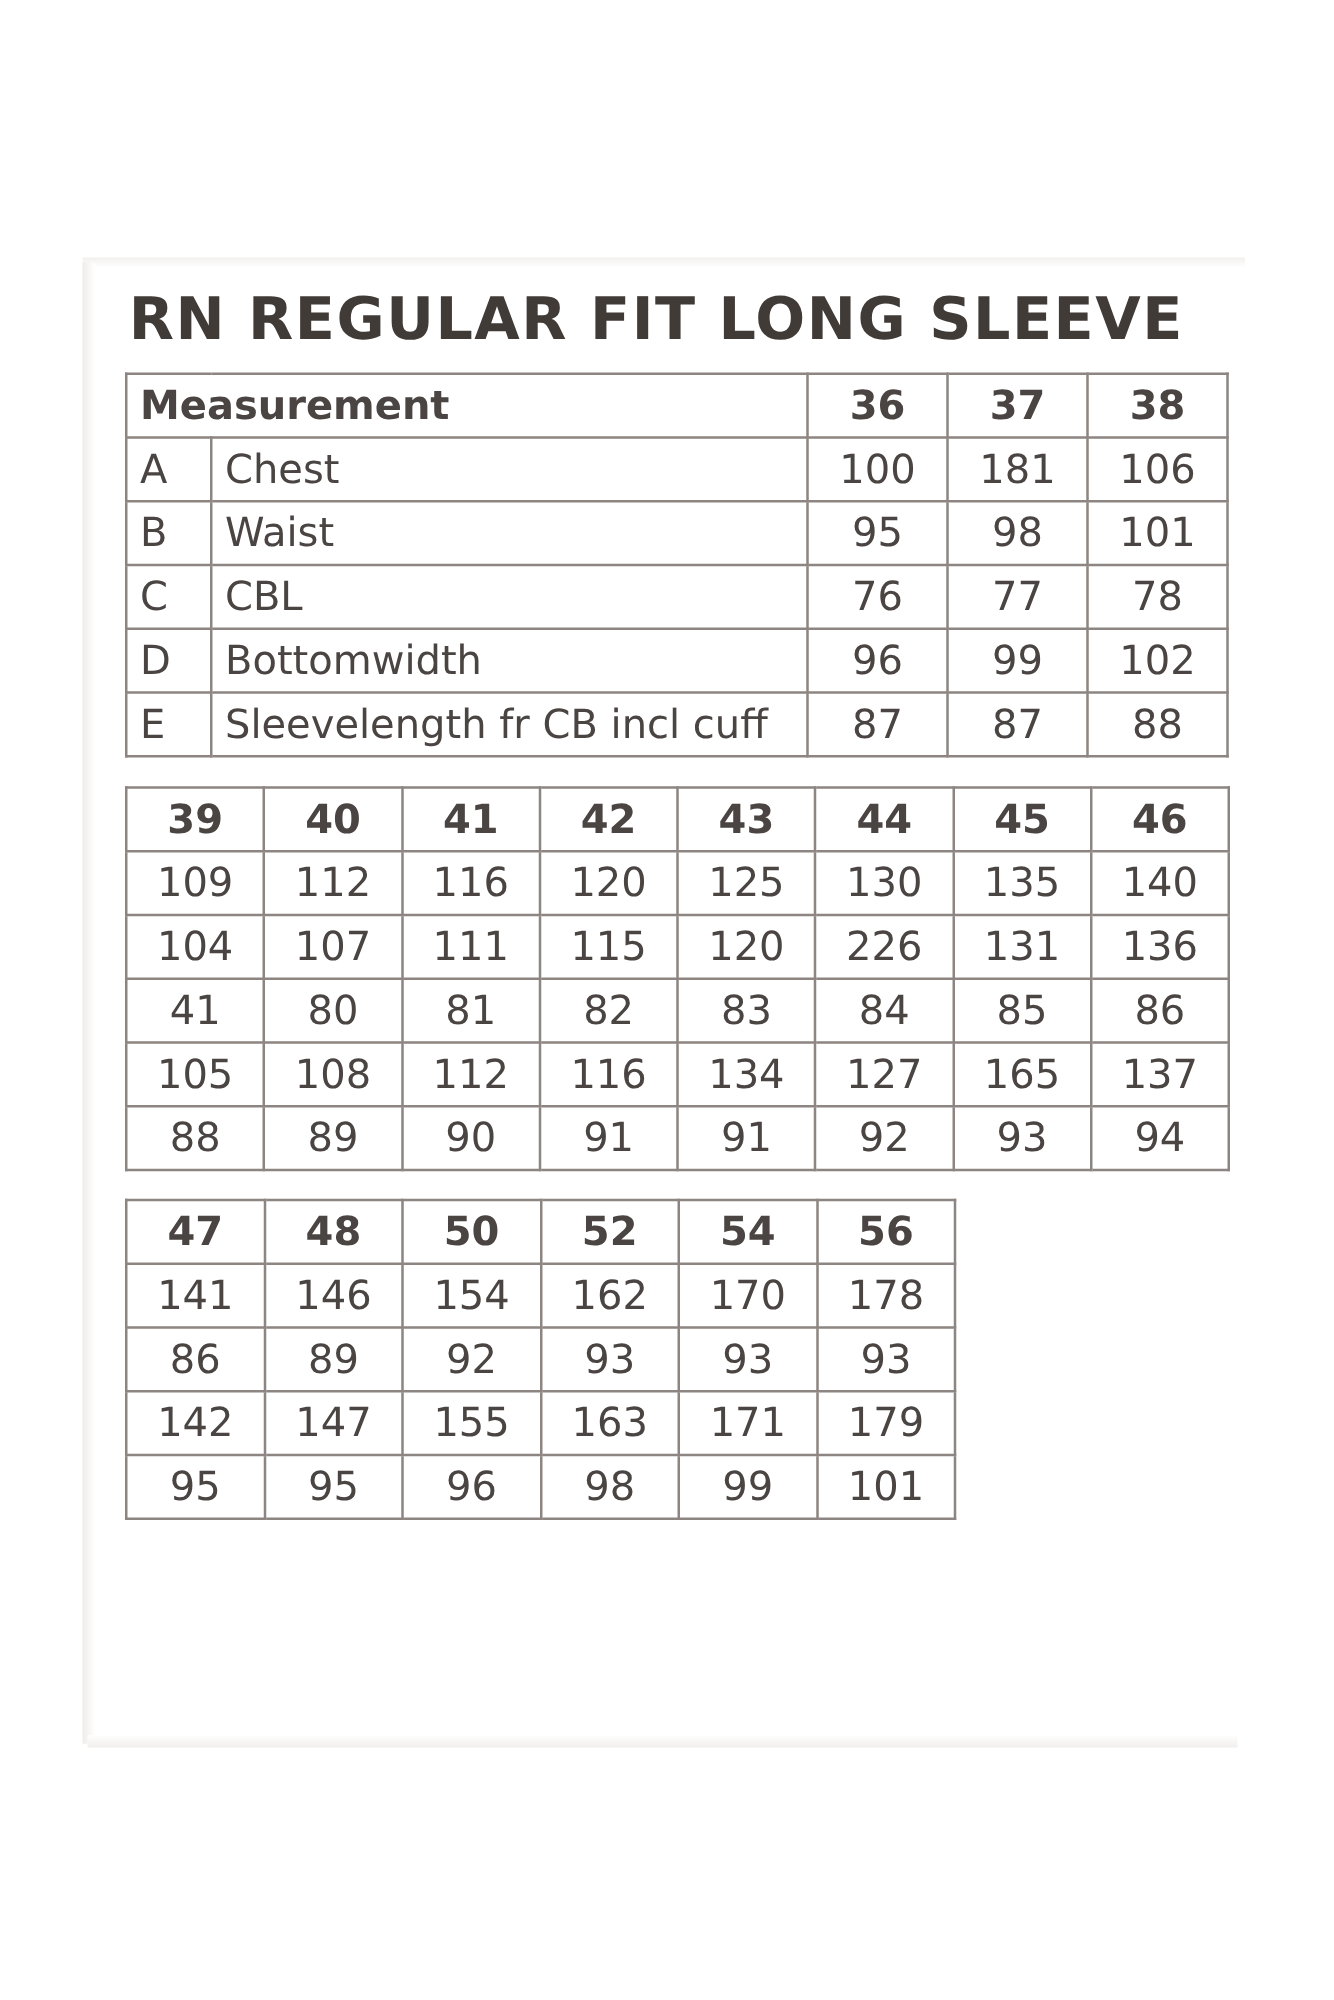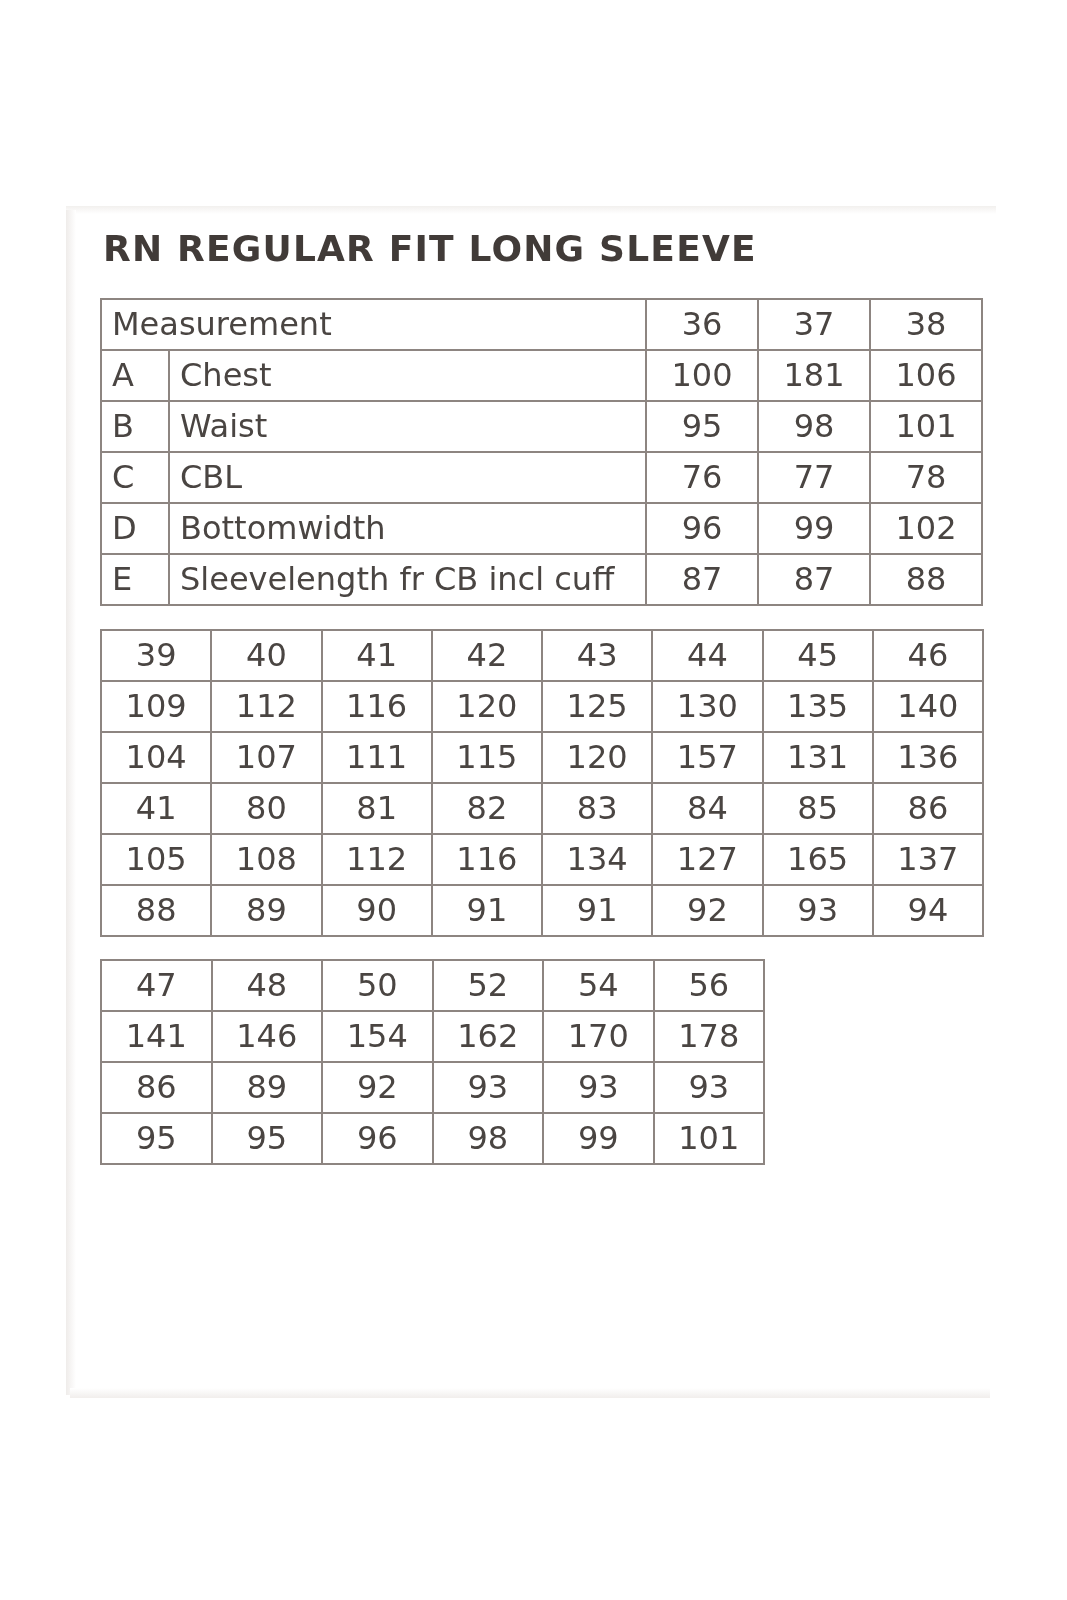--- a/index.html
+++ b/index.html
@@ -53,21 +53,21 @@
     position: absolute;
     left: 0;
     top: 0;
     width: 1067px;
   }
 
   .title {
     position: absolute;
     left: 103px;
     top: 228px;
-    font-size: 36px;
+    font-size: 47px;
     font-weight: bold;
     letter-spacing: 1.2px;
     color: #413b38;
     white-space: nowrap;
   }
 
   table {
     border-collapse: collapse;
     table-layout: fixed;
   }
@@ -76,21 +76,21 @@
     font-size: 32px;
     font-weight: normal;
     color: #4a4542;
     text-align: center;
     padding: 0;
     height: 49px;
     line-height: 49px;
     background: #ffffff;
   }
   th {
-    font-weight: normal;
+    font-weight: bold;
   }
   td.label-left, th.label-left {
     text-align: left;
     padding-left: 10px;
   }
 
   
   #table-1 {
     position: absolute;
     left: 100px;
@@ -220,21 +220,21 @@
         <td>130</td>
         <td>135</td>
         <td>140</td>
       </tr>
       <tr>
         <td>104</td>
         <td>107</td>
         <td>111</td>
         <td>115</td>
         <td>120</td>
-        <td>157</td>
+        <td>226</td>
         <td>131</td>
         <td>136</td>
       </tr>
       <tr>
         <td>41</td>
         <td>80</td>
         <td>81</td>
         <td>82</td>
         <td>83</td>
         <td>84</td>
@@ -294,20 +294,28 @@
       </tr>
       <tr>
         <td>86</td>
         <td>89</td>
         <td>92</td>
         <td>93</td>
         <td>93</td>
         <td>93</td>
       </tr>
       <tr>
+        <td>142</td>
+        <td>147</td>
+        <td>155</td>
+        <td>163</td>
+        <td>171</td>
+        <td>179</td>
+      </tr>
+      <tr>
         <td>95</td>
         <td>95</td>
         <td>96</td>
         <td>98</td>
         <td>99</td>
         <td>101</td>
       </tr>
     </tbody>
   </table>
 

